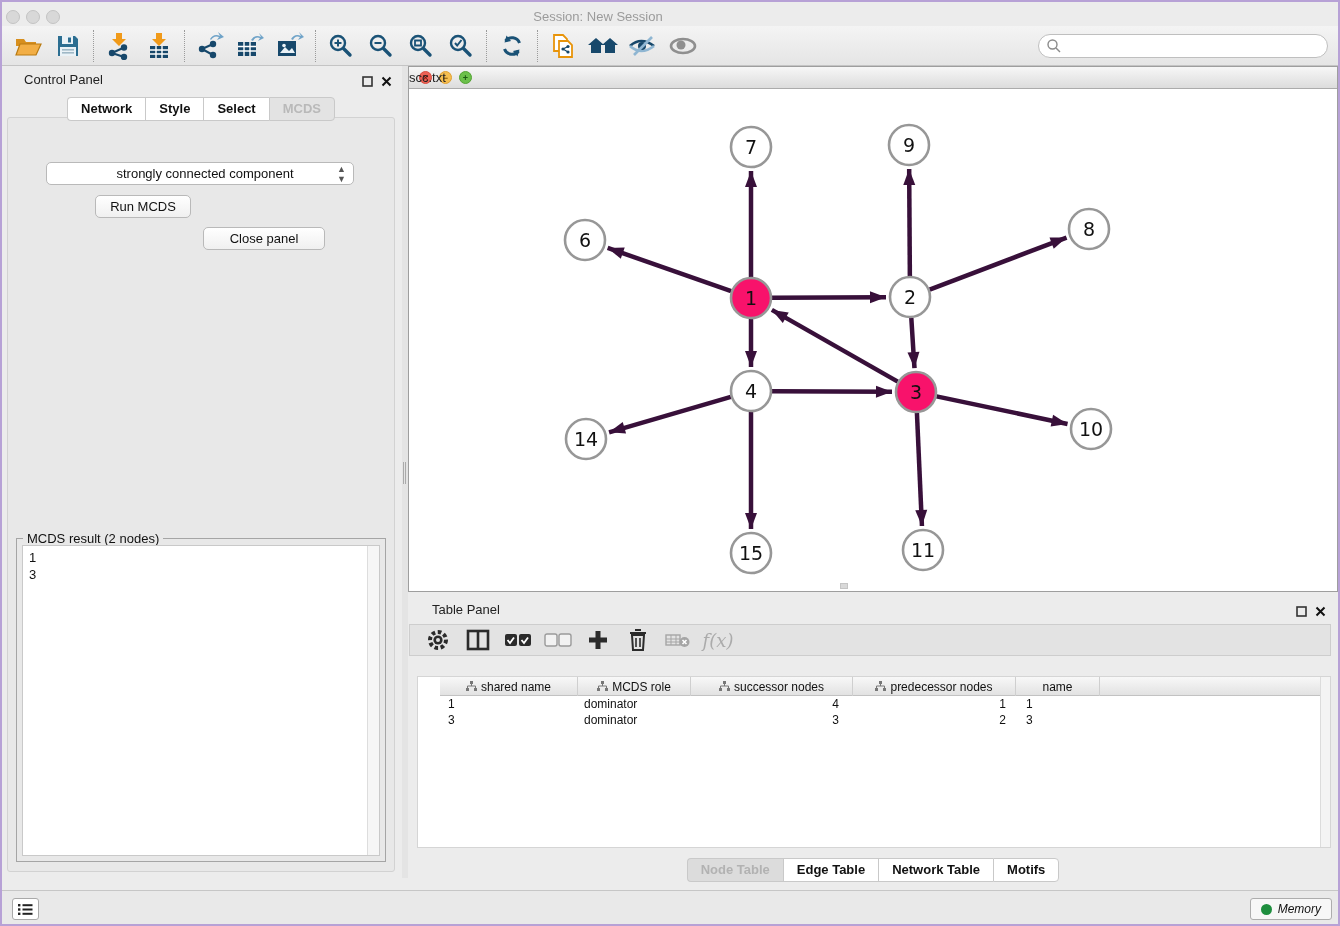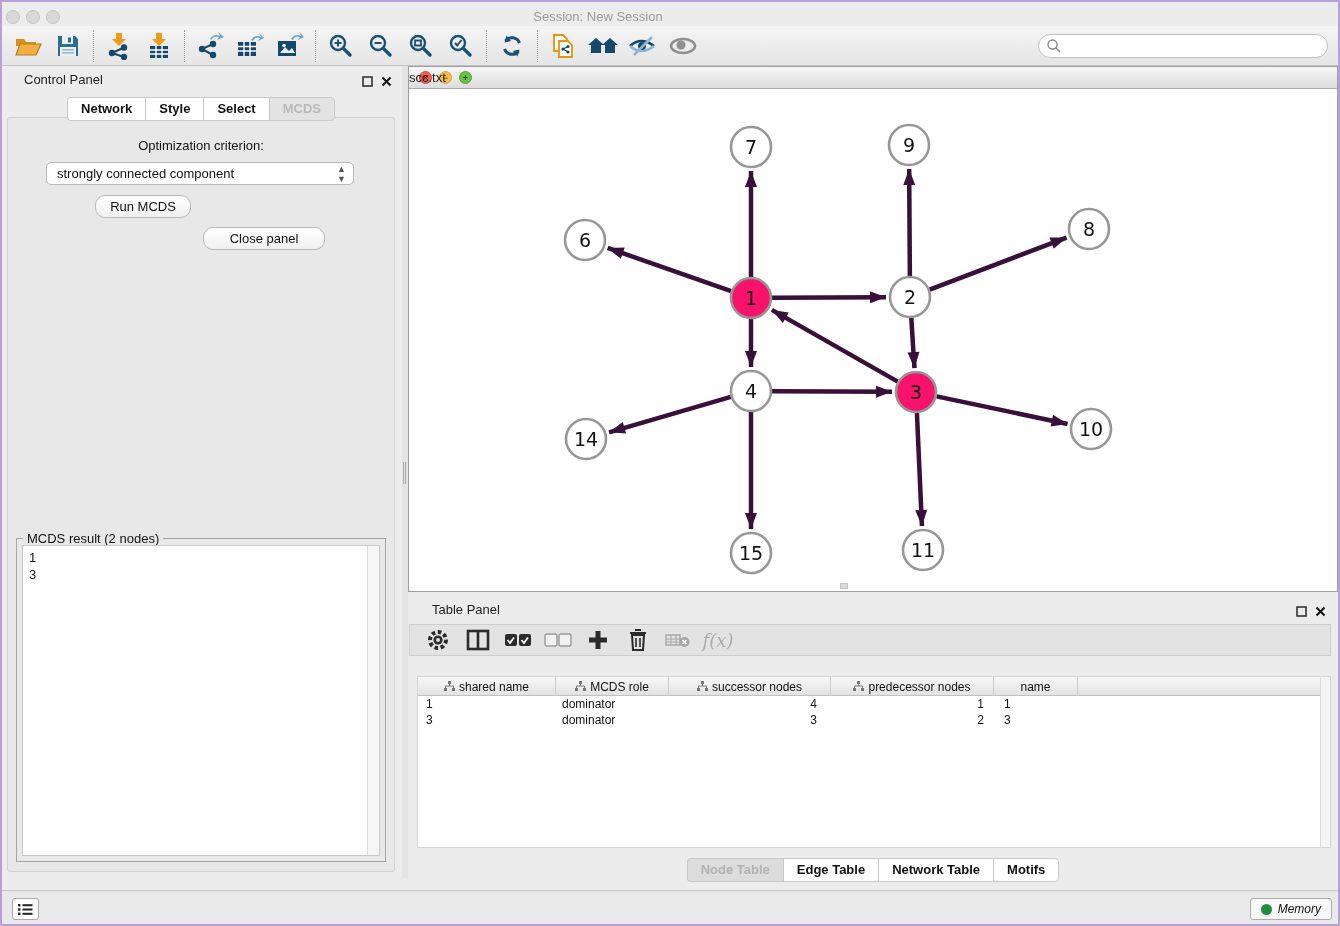--- a/index.html
+++ b/index.html
@@ -35,24 +35,24 @@
   .tab { font-size:13px; padding:3px 13px 4px; background:#fff; border:1px solid #C9C9C9;
     border-right:none; color:#111;font-weight:bold; }
   .tab:first-child { border-radius:4px 0 0 4px; }
   .tab:last-child { border-right:1px solid #C9C9C9; border-radius:0 4px 4px 0; }
   .tab.active { background:#E3E3E3; color:#B9B9B9; }
   .cp-content { position:absolute; left:7px; right:7px; top:51px; bottom:6px;
     background:#E8E8E8; border:1px solid #D2D2D2; border-radius:3px; }
   .opt-label { position:absolute; top:20px; width:100%; text-align:center; font-size:13px; color:#111; }
   .combo { position:absolute; left:38px; top:44px; width:308px; height:23px; background:#fff;
     border:1px solid #B9B9B9; border-radius:5px; font-size:13px; display:flex; align-items:center;
-    padding-left:10px; color:#111; }
+    padding-left:10px; color:#111;justify-content:center; }
   .combo .arrows { position:absolute; right:7px; top:1px; font-size:9px; color:#555; line-height:10px; text-align:center; }
   .cp-btn { position:absolute; top:77px; height:23px; background:linear-gradient(#FFF,#F0F0F0);
-    border:1px solid #B9B9B9; border-radius:10px; font-size:13px; text-align:center; color:#111;
+    border:1px solid #B9B9B9; border-radius:5px; font-size:13px; text-align:center; color:#111;
     display:flex; align-items:center; justify-content:center; }
   .result-box { position:absolute; left:8px; right:8px; top:420px; bottom:9px;
     border:1px solid #A5A5A5; background:#E8E8E8; }
   .result-legend { position:absolute; left:6px; top:-8px; background:#E8E8E8; padding:0 4px;
     font-size:13px; color:#111; }
   .result-text { position:absolute; inset:6px 5px 5px 5px; background:#fff; border:1px solid #C9C9C9;
     font-size:13px; color:#111; padding:3px 6px; line-height:17px; }
   .result-scroll { position:absolute; right:0; top:0; bottom:0; width:12px; background:#F6F6F6;
     border-left:1px solid #DDD; }
 
@@ -74,21 +74,21 @@
   .canvas-dot { position:absolute; left:431px; bottom:2px; width:8px; height:6px;
     background:#D9D9D9; border:1px solid #C5C5C5; }
 
   
   .tpanel { position:absolute; left:408px; top:596px; width:930px; height:294px; background:#ECECEC; }
   .tp-toolbar { position:absolute; left:1px; right:7px; top:28px; height:32px;
     background:#E3E3E3; border:1px solid #CDCDCD; display:flex; align-items:center; gap:4px; padding-left:10px; }
   .tp-btn { width:36px; height:36px; display:flex; align-items:center; justify-content:center; }
   .fx { font-family:"DejaVu Serif",serif; font-style:italic; font-size:18px; color:#ABABAB; }
   .ttable { position:absolute; left:9px; right:7px; top:80px; bottom:42px; background:#fff;
-    border:1px solid #D5D5D5; overflow:hidden; }
+    border:1px solid #D5D5D5; overflow:hidden;padding-left:22px; }
   .thead { display:flex; height:19px; background:linear-gradient(#F8F8F8,#E2E2E2);
     border-bottom:1px solid #C2C2C2; }
   .th { display:flex; align-items:center; justify-content:center; gap:4px; font-size:12px; color:#111;
     border-right:1px solid #CFCFCF; height:19px; }
   .trow { display:flex; height:16px; font-size:12px; color:#111; }
   .td { height:16px; line-height:16px; white-space:nowrap; overflow:hidden; }
   .t-scroll { position:absolute; right:0; top:0; bottom:0; width:10px; background:#F4F4F4;
     border-left:1px solid #DCDCDC; }
   .tp-tabs { position:absolute; left:0; bottom:8px; width:100%; display:flex; justify-content:center; }
   .tp-tab { font-size:13px; font-weight:bold; padding:3px 13px 4px; background:#fff;
@@ -267,21 +267,20 @@
           </svg></span>
     </span>
   </div>
   <div class="cp-tabs">
     <span class="tab">Network</span>
     <span class="tab">Style</span>
     <span class="tab">Select</span>
     <span class="tab active">MCDS</span>
   </div>
   <div class="cp-content">
-    <div class="opt-label">Optimization criterion:</div>
     <div class="combo">
       <span>strongly connected component</span>
       <span class="arrows">▲<br>▼</span>
     </div>
     <div class="cp-btn" style="left:87px; width:96px;">Run MCDS</div>
     <div class="cp-btn" style="left:195px; width:122px;margin-top:32px;">Close panel</div>
     <div class="result-box">
       <span class="result-legend">MCDS result (2 nodes)</span>
       <div class="result-text">
         <div>1</div>

